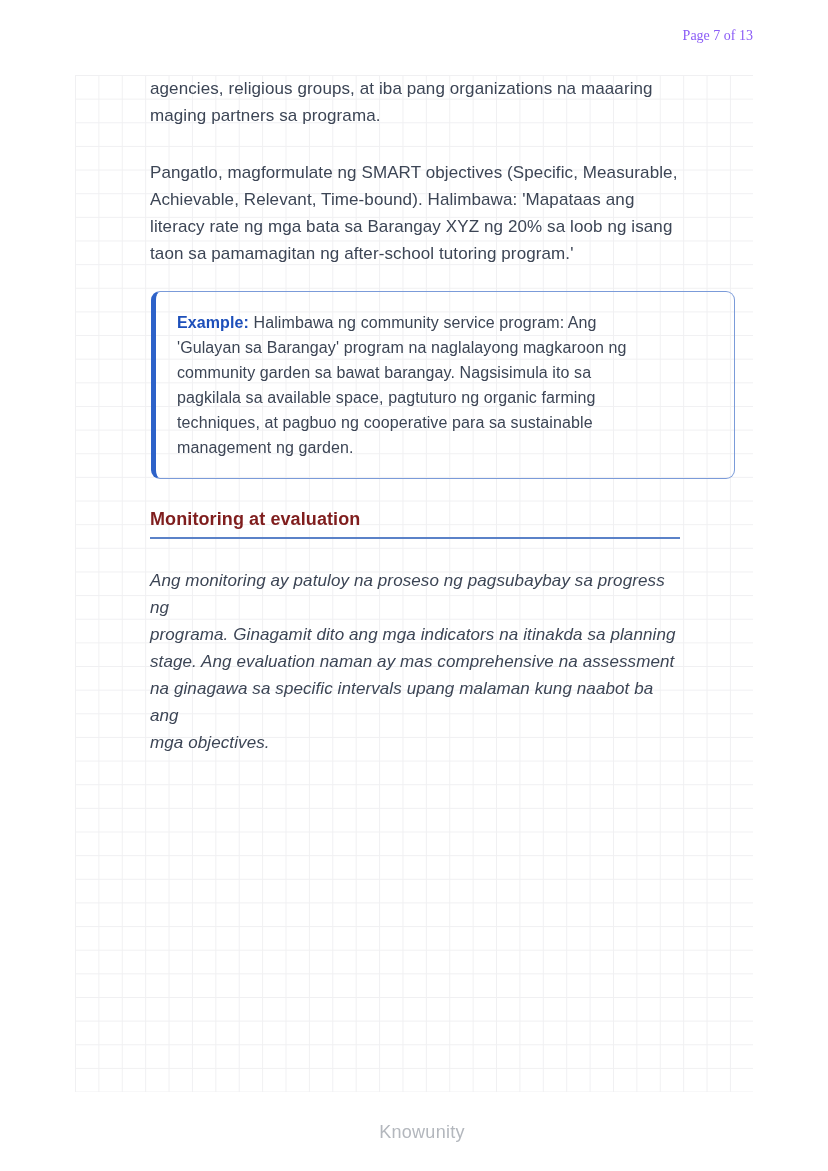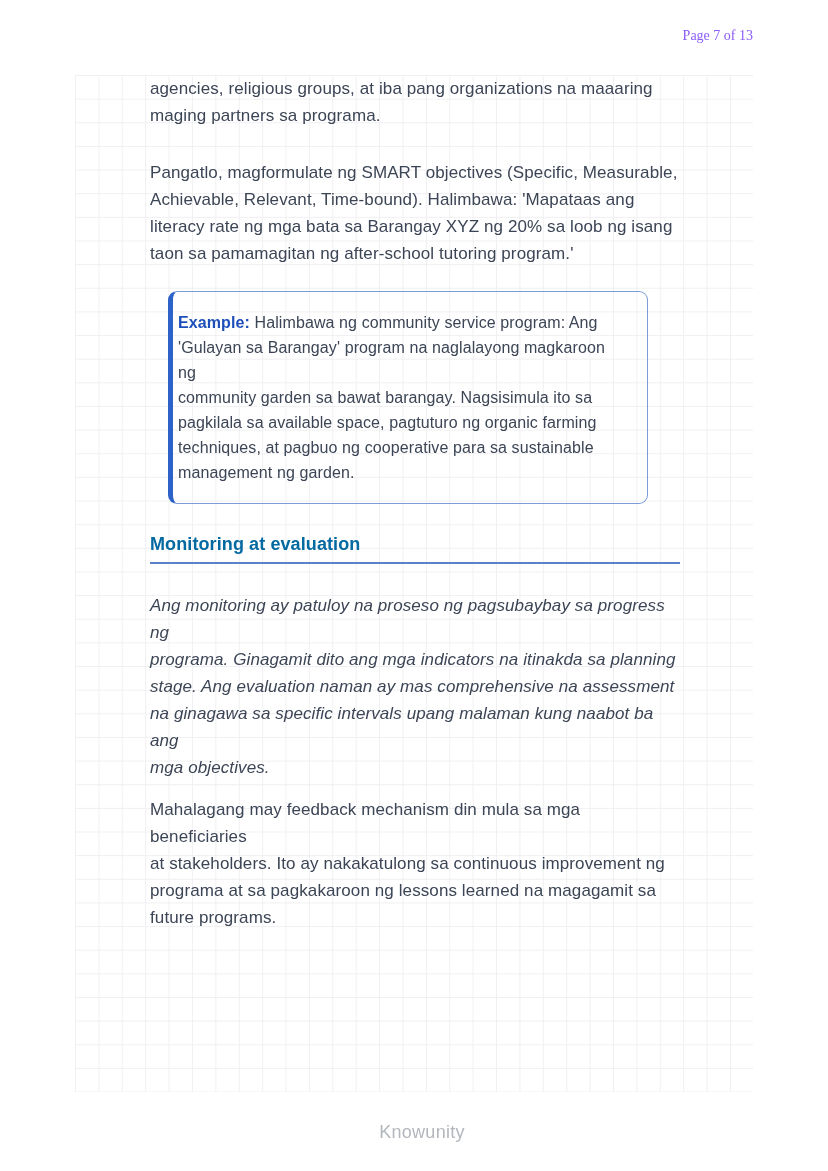--- a/index.html
+++ b/index.html
@@ -45,39 +45,39 @@
   }
 
   .content p.body-para { white-space: pre-line; }
 
   .para-2 { margin-top: 30px; }
   .para-3 { margin-top: 28px; font-style: italic; }
   .para-4 { margin-top: 15px; }
 
   .example-box {
     margin-top: 24px;
-    margin-left: 18px;
-    width: 480px;
+    margin-left: 1px;
+    width: 584px;
     border: 1.5px solid #7b9bd9;
     border-left: 5px solid #2d62c9;
     border-radius: 9px;
-    padding: 18px 28px 18px 5px;
+    padding: 18px 28px 18px 21px;
     font-size: 16px;
     line-height: 25px;
     background: transparent;
   }
   .example-box p { white-space: pre-line; }
   .example-box strong { color: #1d4fba; font-weight: bold; }
 
   .section-heading {
     margin-top: 29px;
     font-size: 18px;
     line-height: 22px;
     font-weight: bold;
-    color: #0369a1;
+    color: #7f1d1d;
     padding-bottom: 7px;
     border-bottom: 2px solid #5b82c8;
   }
 
   .footer-brand {
     position: absolute;
     top: 1122px;
     left: 8px;
     width: 828px;
     text-align: center;
@@ -113,20 +113,16 @@
   </div>
 
   <h2 class="section-heading">Monitoring at evaluation</h2>
 
   <p class="body-para para-3">Ang monitoring ay patuloy na proseso ng pagsubaybay sa progress ng
 programa. Ginagamit dito ang mga indicators na itinakda sa planning
 stage. Ang evaluation naman ay mas comprehensive na assessment
 na ginagawa sa specific intervals upang malaman kung naabot ba ang
 mga objectives.</p>
 
-  <p class="body-para para-4">Mahalagang may feedback mechanism din mula sa mga beneficiaries
-at stakeholders. Ito ay nakakatulong sa continuous improvement ng
-programa at sa pagkakaroon ng lessons learned na magagamit sa
-future programs.</p>
 
 </div>
 
 <div class="footer-brand">Knowunity</div>
 
 </body></html>

